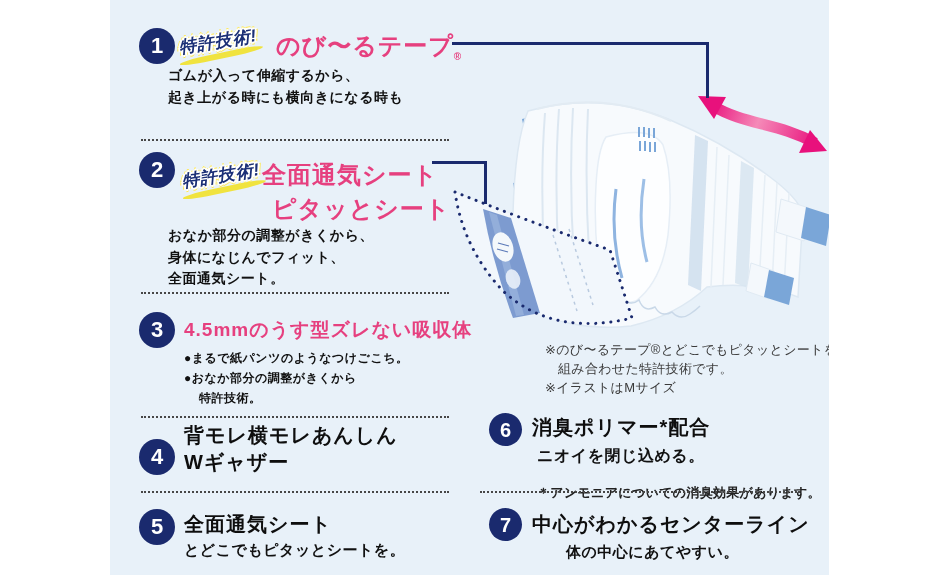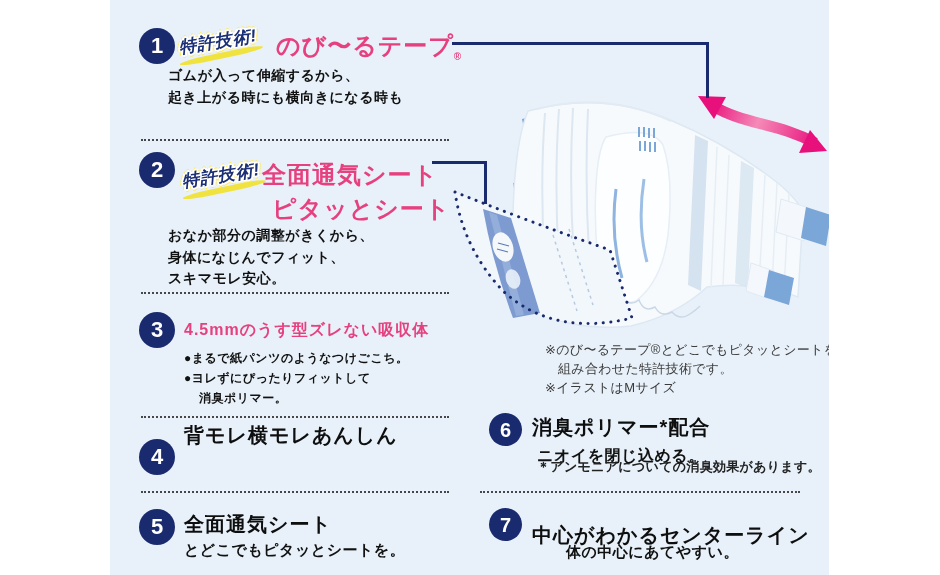--- a/index.html
+++ b/index.html
@@ -30,21 +30,21 @@
                  0 3px 0 #ffe94f,0 -3px 0 #ffe94f;
     white-space:nowrap;
   }
   .badge::after{
     content:"";position:absolute;left:-2px;right:-4px;bottom:-6px;height:6px;
     background:#f0e33f;border-radius:50%/70%;transform:rotate(-3deg);z-index:-1;
   }
   .title-pink{position:absolute;z-index:3;color:#e6407f;font-weight:800;font-size:24px;
     letter-spacing:1px;line-height:34px;white-space:nowrap;}
   .title-pink .line2{display:block;padding-left:10px;}
-  .title-pink.mid{font-size:16px;}
+  .title-pink.mid{font-size:19px;}
   .reg{font-size:10px;vertical-align:sub;letter-spacing:0;}
   .title-black{position:absolute;z-index:3;color:#0e0e0e;font-weight:800;font-size:20px;
     letter-spacing:1px;line-height:27px;white-space:nowrap;}
   .desc{position:absolute;z-index:3;color:#111;font-weight:bold;font-size:14px;
     line-height:21.5px;letter-spacing:0.5px;white-space:nowrap;}
   .bullets{position:absolute;z-index:3;color:#111;font-weight:bold;font-size:12px;
     line-height:20px;letter-spacing:0.5px;white-space:nowrap;}
   .bullets .indent{padding-left:15px;}
   .sub{position:absolute;z-index:3;color:#111;font-weight:bold;font-size:15px;
     letter-spacing:0.5px;white-space:nowrap;}
@@ -150,57 +150,58 @@
 
   <div class="num-circle" style="left:139px;top:152px">2</div>
   <div class="badge" style="left:184px;top:170px"><span>特許技術!</span></div>
   <div class="title-pink" style="left:262px;top:158px">
     <span>全面通気シート</span>
     <span class="line2">ピタッとシート</span>
   </div>
   <div class="desc" style="left:168px;top:225px">
     <div>おなか部分の調整がきくから、</div>
     <div>身体になじんでフィット、</div>
-    <div>スキマモレ安心。</div>
+    <div>全面通気シート。</div>
   </div>
 
   <div class="sep" style="left:141px;top:292px;width:308px"></div>
 
   <div class="num-circle" style="left:139px;top:312px">3</div>
   <div class="title-pink mid" style="left:184px;top:313px">4.5mmのうす型ズレない吸収体</div>
   <div class="bullets" style="left:184px;top:348px">
     <div>●まるで紙パンツのようなつけごこち。</div>
-    <div>●ヨレずにぴったりフィットして</div>
-    <div class="indent">消臭ポリマー。</div>
+    <div>●おなか部分の調整がきくから</div>
+    <div class="indent">特許技術。</div>
   </div>
 
   <div class="sep" style="left:141px;top:416px;width:308px"></div>
 
   <div class="num-circle" style="left:139px;top:439px">4</div>
   <div class="title-black" style="left:184px;top:422px">
     <div>背モレ横モレあんしん</div>
+    <div>Wギャザー</div>
   </div>
 
   <div class="sep" style="left:141px;top:491px;width:308px"></div>
 
   <div class="num-circle" style="left:139px;top:509px">5</div>
   <div class="title-black" style="left:184px;top:511px">全面通気シート</div>
   <div class="sub" style="left:184px;top:541px">とどこでもピタッとシートを。</div>
 
   <div class="notes" style="left:545px;top:340px">
     <div>※のび〜るテープ®とどこでもピタッとシートを</div>
     <div class="indent">組み合わせた特許技術です。</div>
     <div>※イラストはMサイズ</div>
   </div>
 
   <div class="num-circle sm" style="left:489px;top:413px">6</div>
   <div class="title-black" style="left:532px;top:414px">消臭ポリマー*配合</div>
   <div class="sub big" style="left:537px;top:446px">ニオイを閉じ込める。</div>
-  <div class="fine" style="left:537px;top:458px">＊アンモニアについての消臭効果があります。</div>
+  <div class="fine" style="left:537px;top:484px">＊アンモニアについての消臭効果があります。</div>
 
   <div class="sep" style="left:480px;top:491px;width:320px"></div>
 
   <div class="num-circle sm" style="left:489px;top:508px">7</div>
-  <div class="title-black" style="left:532px;top:522px">中心がわかるセンターライン</div>
+  <div class="title-black" style="left:532px;top:511px">中心がわかるセンターライン</div>
   <div class="sub" style="left:566px;top:543px">体の中心にあてやすい。</div>
 
   <div class="cover-right"></div>
 </div>
 
 </body></html>

